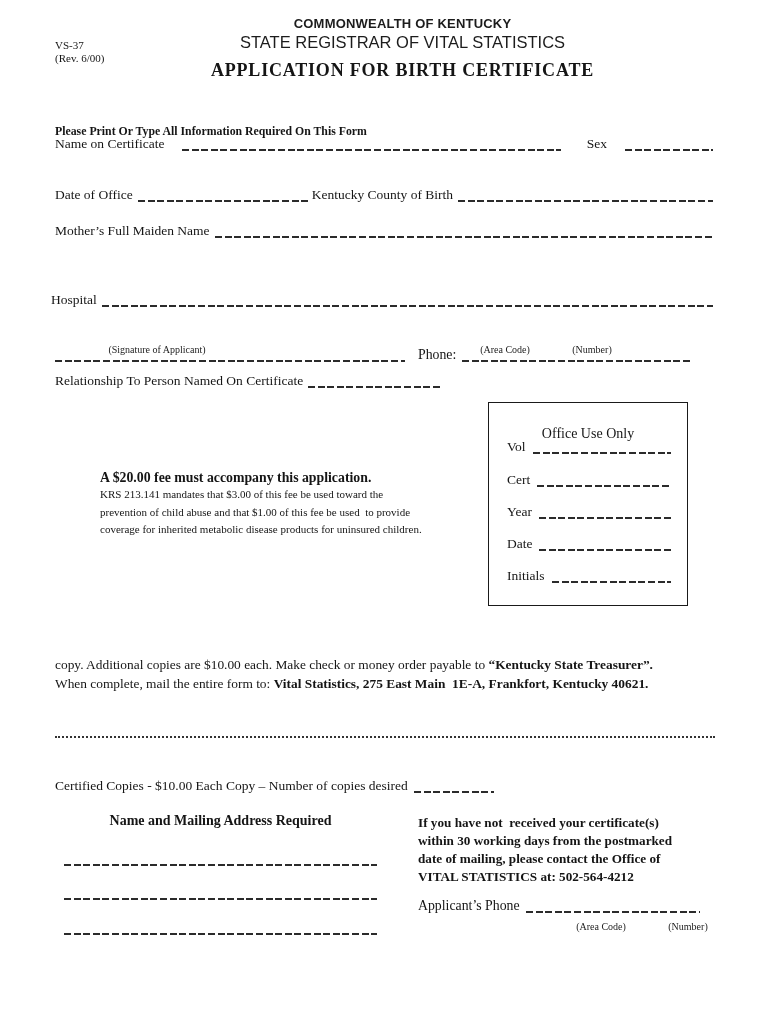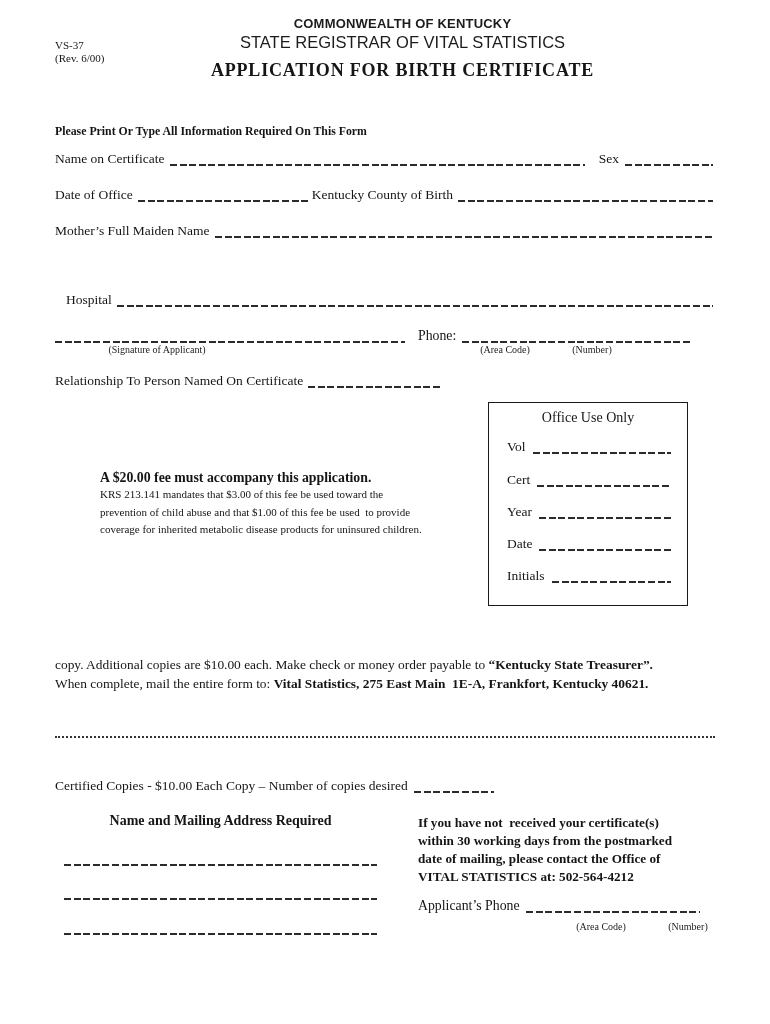--- a/index.html
+++ b/index.html
@@ -26,21 +26,21 @@
          font-size:13.5px; line-height:16px; white-space:nowrap; }
   .fill { flex:1 1 auto; }
   .uline { display:inline-block; height:11px; position:relative; }
   .uline::after { content:""; position:absolute; left:0; right:0; bottom:-3px; height:1.7px;
     background:repeating-linear-gradient(90deg,#2b2b2b 0 7px, rgba(0,0,0,0) 7px 9.6px); }
   .cap { position:absolute; font-size:10px; transform:translateX(-50%); white-space:nowrap; color:#1c1c1c; }
 
   
   .office-box { position:absolute; left:488px; top:402px; width:200px; height:204px;
     border:1.5px solid #1a1a1a; }
-  .office-title { position:absolute; left:0; right:0; top:7px; text-align:center; font-size:14px; }
+  .office-title { position:absolute; left:0; right:0; top:23px; text-align:center; font-size:14px; }
   .office-row { position:absolute; left:18px; right:16px; display:flex; align-items:baseline;
     font-size:13.5px; line-height:16px; }
 
   
   .fee { position:absolute; left:100px; top:470px; width:395px; }
   .fee-head { font-size:13.8px; font-weight:bold; }
   .fee-line { font-size:11px; line-height:17.6px; white-space:pre; }
   .fee-line:first-of-type { margin-top:3px; }
 
   
@@ -68,46 +68,46 @@
     <div>VS-37</div>
     <div>(Rev. 6/00)</div>
   </div>
 
   <div class="hdr h-common sans" style="top:16px">COMMONWEALTH OF KENTUCKY</div>
   <div class="hdr h-registrar sans" style="top:33px">STATE REGISTRAR OF VITAL STATISTICS</div>
   <div class="hdr h-title" style="top:60px">APPLICATION FOR BIRTH CERTIFICATE</div>
 
   <div class="instruction">Please Print Or Type All Information Required On This Form</div>
 
-  <div class="row" style="top:151px; left:55px; right:57px;">
+  <div class="row" style="top:136px; left:55px; right:57px;gap:12px;">
     <span>Name on Certificate</span>
     <span class="uline fill" style="margin-left:6px"></span>
     <span style="margin-left:14px">Sex</span>
     <span class="uline" style="width:88px; margin-left:6px"></span>
   </div>
 
   <div class="row" style="top:187px; left:55px; right:57px;">
     <span>Date of Office</span>
     <span class="uline" style="width:170px; margin-left:5px"></span>
     <span style="margin-left:4px">Kentucky County of Birth</span>
     <span class="uline fill" style="margin-left:5px"></span>
   </div>
 
   <div class="row" style="top:223px; left:55px; right:57px;">
     <span>Mother’s Full Maiden Name</span>
     <span class="uline fill" style="margin-left:5px"></span>
   </div>
 
 
-  <div class="row" style="top:292px; left:66px; right:57px;text-align:right;">
+  <div class="row" style="top:292px; left:51px; right:57px;text-align:right;">
     <span>Hospital</span>
     <span class="uline fill" style="margin-left:5px"></span>
   </div>
 
-  <div class="row" style="top:328px; left:55px; right:80px;">
+  <div class="row" style="top:347px; left:55px; right:80px;">
     <span class="uline" style="width:350px"></span>
     <span style="margin-left:13px; font-size:13.8px">Phone:</span>
     <span class="uline fill" style="margin-left:6px"></span>
   </div>
   <span class="cap" style="left:157px; top:344px;">(Signature of Applicant)</span>
   <span class="cap" style="left:505px; top:344px;">(Area Code)</span>
   <span class="cap" style="left:592px; top:344px;">(Number)</span>
 
   <div class="row" style="top:373px; left:55px;">
     <span>Relationship To Person Named On Certificate</span>

